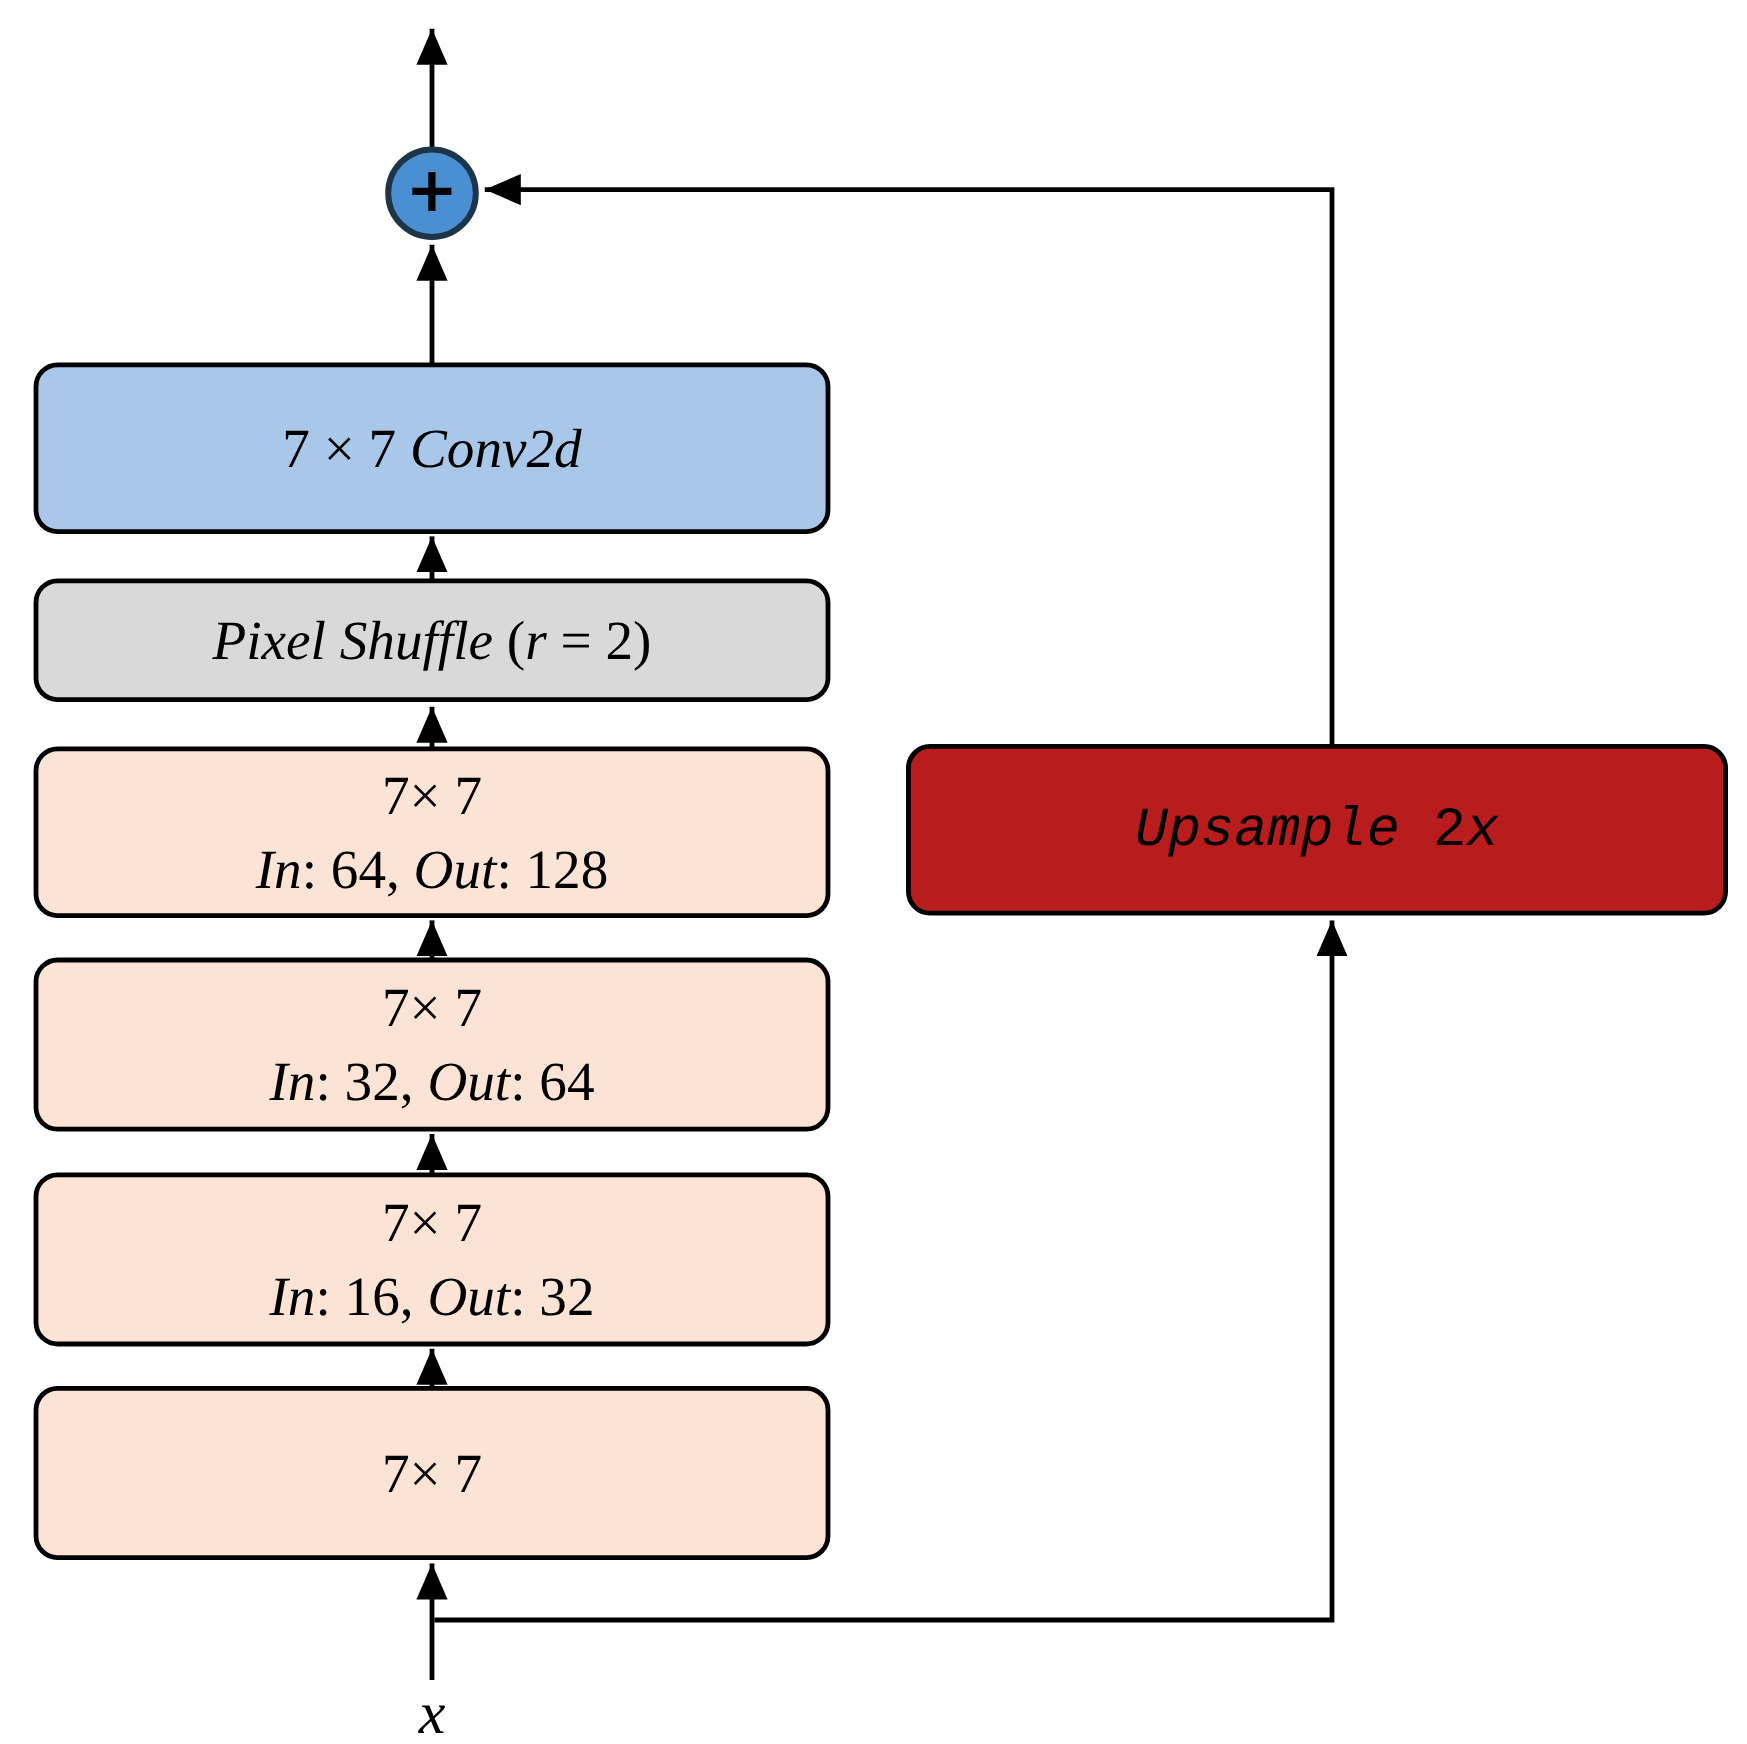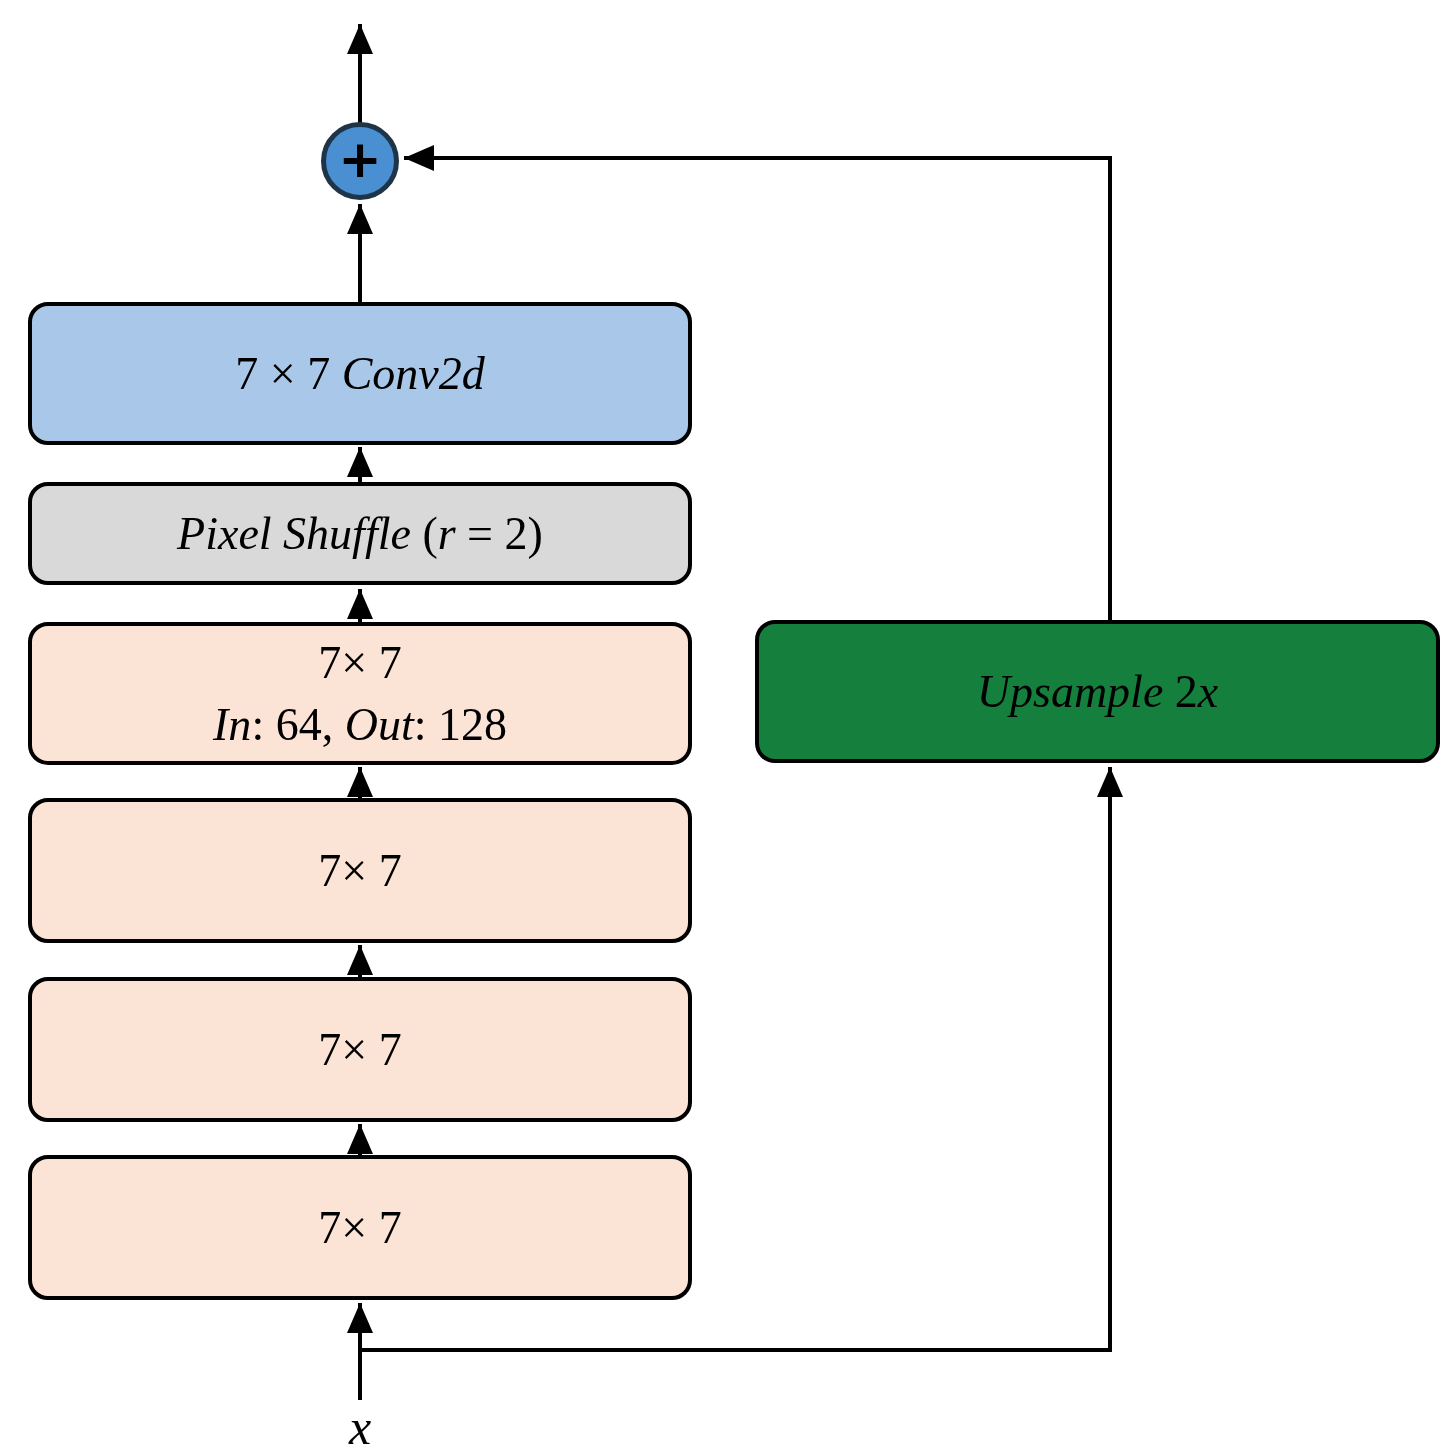--- a/index.html
+++ b/index.html
@@ -37,21 +37,21 @@
   .it { font-style: italic; }
   .rm { font-style: normal; text-align: center; }
 
   
   .conv-out    { left: 28px; top: 302px;  width: 664px; height: 143px; background: #A9C8E9; }
   .shuffle     { left: 28px; top: 482px;  width: 664px; height: 103px; background: #D9D9D9; }
   .conv4       { left: 28px; top: 622px;  width: 664px; height: 143px; background: #FBE3D5; }
   .conv3       { left: 28px; top: 798px;  width: 664px; height: 145px; background: #FBE3D5; }
   .conv2       { left: 28px; top: 977px;  width: 664px; height: 145px; background: #FBE3D5; }
   .conv1       { left: 28px; top: 1155px; width: 664px; height: 145px; background: #FBE3D5; }
-  .upsample    { left: 755px; top: 620px; width: 685px; height: 143px; background: #15803d; }
+  .upsample    { left: 755px; top: 620px; width: 685px; height: 143px; background: #b91c1c; font-family: Liberation Mono, monospace; }
 
   .sum-node {
     position: absolute;
     left: 321px; top: 122px;
     width: 78px; height: 78px;
     box-sizing: border-box;
     border: 5px solid #1E3448;
     border-radius: 50%;
     background: #4A8FD2;
     display: flex;
@@ -114,24 +114,26 @@
     <div class="bline"><span class="it">Pixel Shuffle </span><span class="rm">(</span><span class="it">r</span><span class="rm"> = 2)</span></div>
   </div>
 
   <div class="block conv4">
     <div class="bline"><span class="rm">7× 7</span></div>
     <div class="bline"><span class="it">In</span><span class="rm">: 64, </span><span class="it">Out</span><span class="rm">: 128</span></div>
   </div>
 
   <div class="block conv3">
     <div class="bline"><span class="rm">7× 7</span></div>
+    <div class="bline"><span class="it">In</span><span class="rm">: 32, </span><span class="it">Out</span><span class="rm">: 64</span></div>
   </div>
 
   <div class="block conv2">
     <div class="bline"><span class="rm">7× 7</span></div>
+    <div class="bline"><span class="it">In</span><span class="rm">: 16, </span><span class="it">Out</span><span class="rm">: 32</span></div>
   </div>
 
   <div class="block conv1">
     <div class="bline"><span class="rm">7× 7</span></div>
   </div>
 
   <div class="block upsample">
     <div class="bline"><span class="it">Upsample </span><span class="rm">2</span><span class="it">x</span></div>
   </div>
 

